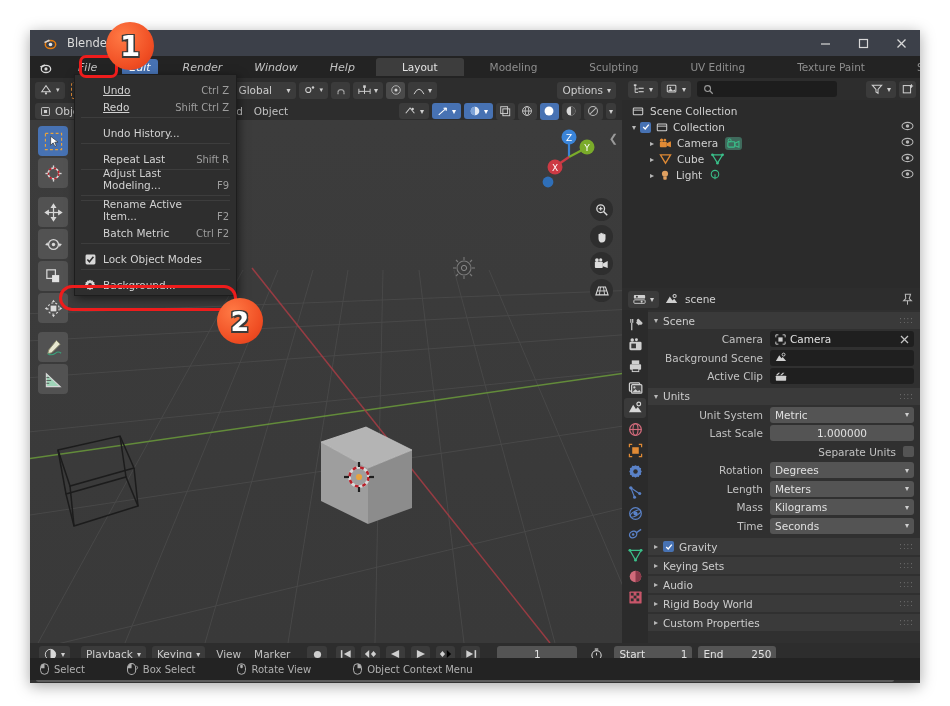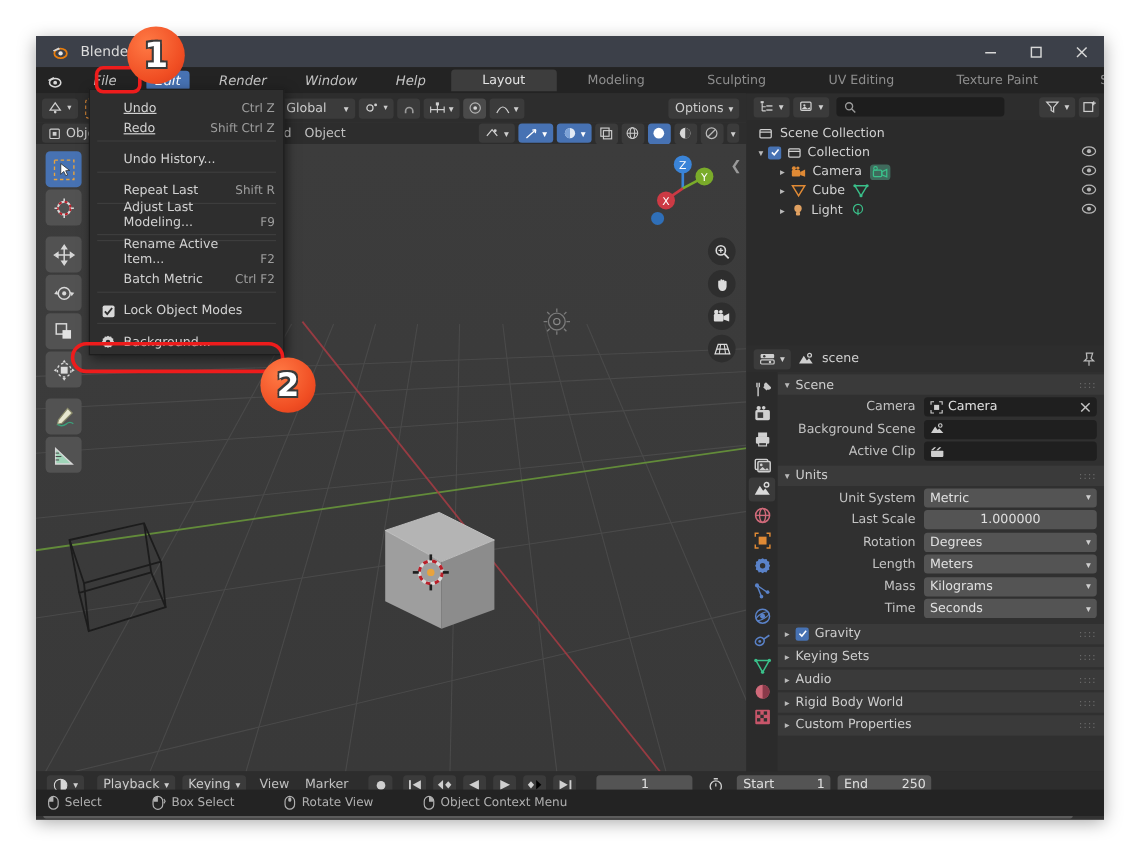--- a/index.html
+++ b/index.html
@@ -1042,20 +1042,24 @@
           <span class="pfield">
             <span>Metric</span>
             <span class="chev">▾</span>
           </span>
         </div>
         <div class="prow">
           <span class="plabel">Last Scale</span>
           <span class="pfield center">
             <span>1.000000</span>
           </span>
+        </div>
+        <div class="prow" style="justify-content:flex-end;">
+          <span style="color:#c2c2c2;font-size:10.5px;margin-right:7px;">Separate Units</span>
+          <span class="cbox"></span>
         </div>
         <div class="prow">
           <span class="plabel">Rotation</span>
           <span class="pfield">
             <span>Degrees</span>
             <span class="chev">▾</span>
           </span>
         </div>
         <div class="prow">
           <span class="plabel">Length</span>

